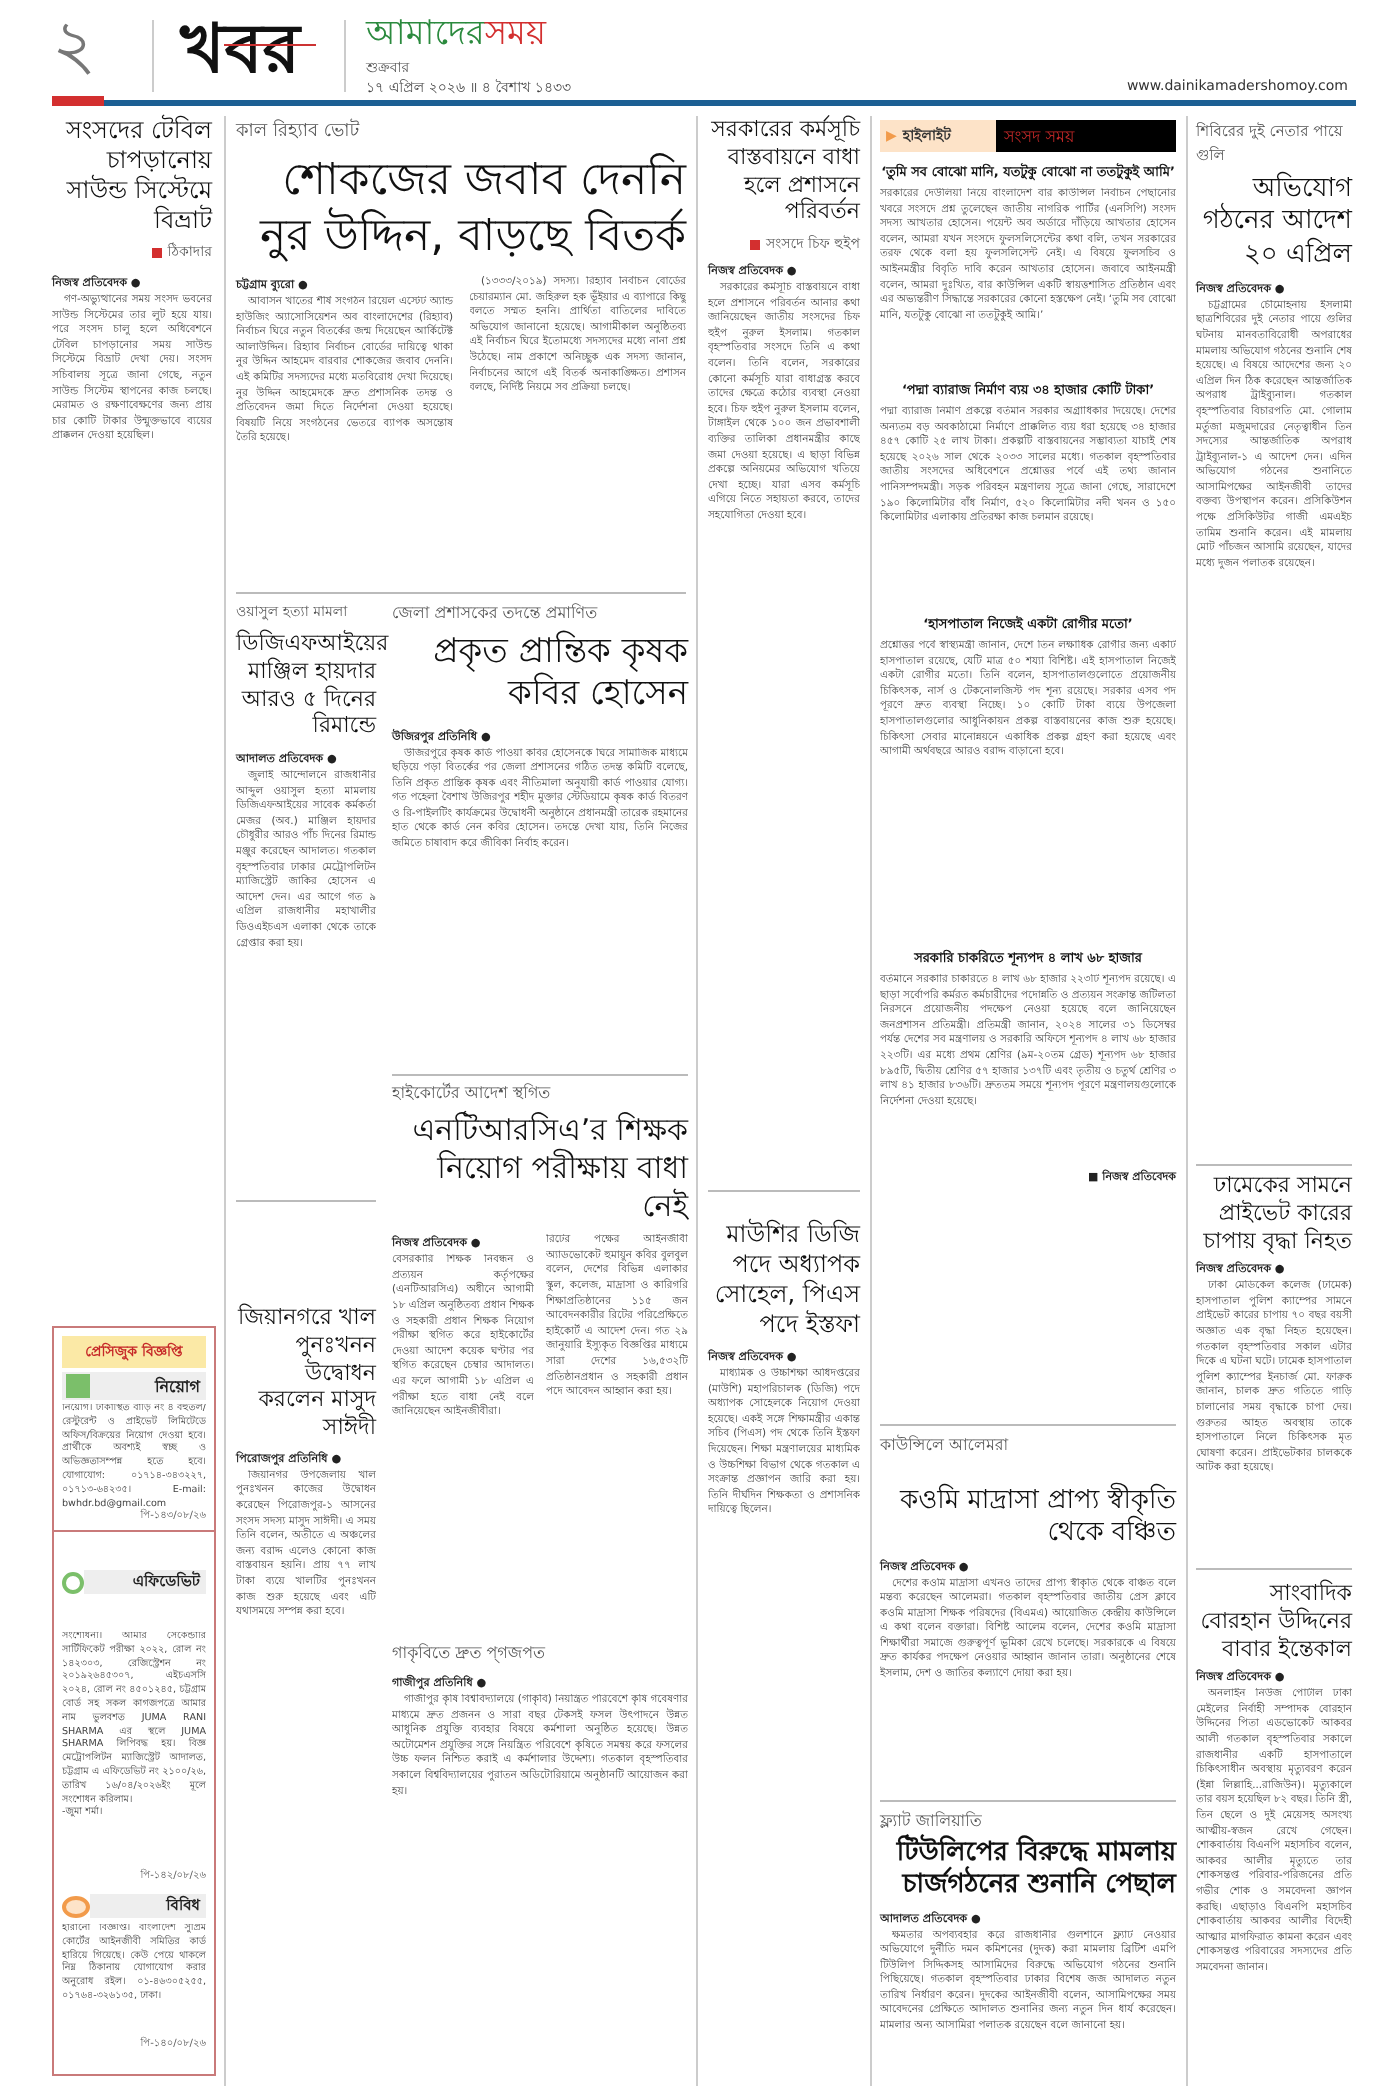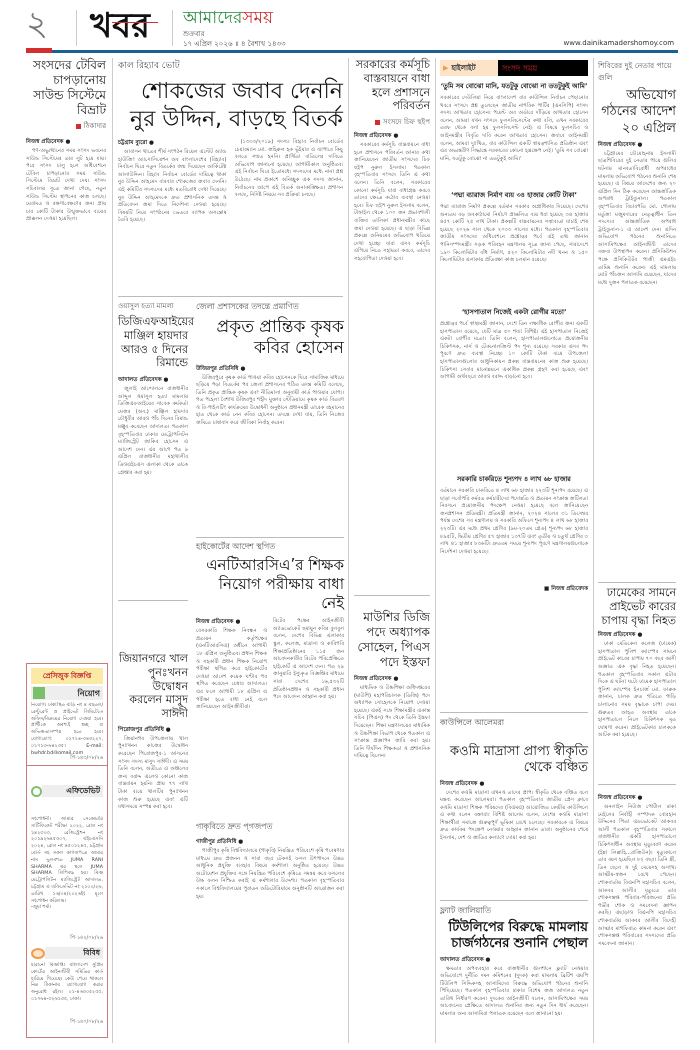--- a/index.html
+++ b/index.html
@@ -233,17 +233,18 @@
   <div class="hd" style="font-size:11px">ঢামেকের সামনে প্রাইভেট কারের চাপায় বৃদ্ধা নিহত</div>
   <div class="by" style="margin-top:3px">নিজস্ব প্রতিবেদক ●</div>
   <div class="txt" style="height:160px">
       <p>ঢাকা মেডিকেল কলেজ (ঢামেক) হাসপাতাল পুলিশ ক্যাম্পের সামনে প্রাইভেট কারের চাপায় ৭০ বছর বয়সী অজ্ঞাত এক বৃদ্ধা নিহত হয়েছেন। গতকাল বৃহস্পতিবার সকাল এটার দিকে এ ঘটনা ঘটে। ঢামেক হাসপাতাল পুলিশ ক্যাম্পের ইনচার্জ মো. ফারুক জানান, চালক দ্রুত গতিতে গাড়ি চালানোর সময় বৃদ্ধাকে চাপা দেয়। গুরুতর আহত অবস্থায় তাকে হাসপাতালে নিলে চিকিৎসক মৃত ঘোষণা করেন। প্রাইভেটকার চালককে আটক করা হয়েছে।</p>
     </div>
 </div>
 
 <div class="abs rule" style="left:598px;top:784px;width:78px"></div>
 
 <div class="abs" style="left:598px;top:790px;width:78px">
+  <div class="hd" style="font-size:11px">সাংবাদিক বোরহান উদ্দিনের বাবার ইন্তেকাল</div>
   <div class="by" style="margin-top:3px">নিজস্ব প্রতিবেদক ●</div>
   <div class="txt" style="height:195px">
       <p>অনলাইন নিউজ পোর্টাল ঢাকা মেইলের নির্বাহী সম্পাদক বোরহান উদ্দিনের পিতা এডভোকেট আকবর আলী গতকাল বৃহস্পতিবার সকালে রাজধানীর একটি হাসপাতালে চিকিৎসাধীন অবস্থায় মৃত্যুবরণ করেন (ইন্না লিল্লাহি...রাজিউন)। মৃত্যুকালে তার বয়স হয়েছিল ৮২ বছর। তিনি স্ত্রী, তিন ছেলে ও দুই মেয়েসহ অসংখ্য আত্মীয়-স্বজন রেখে গেছেন। শোকবার্তায় বিএনপি মহাসচিব বলেন, আকবর আলীর মৃত্যুতে তার শোকসন্তপ্ত পরিবার-পরিজনের প্রতি গভীর শোক ও সমবেদনা জ্ঞাপন করছি। এছাড়াও বিএনপি মহাসচিব শোকবার্তায় আকবর আলীর বিদেহী আত্মার মাগফিরাত কামনা করেন এবং শোকসন্তপ্ত পরিবারের সদস্যদের প্রতি সমবেদনা জানান।</p>
     </div>
 </div>
 
 </body></html>

